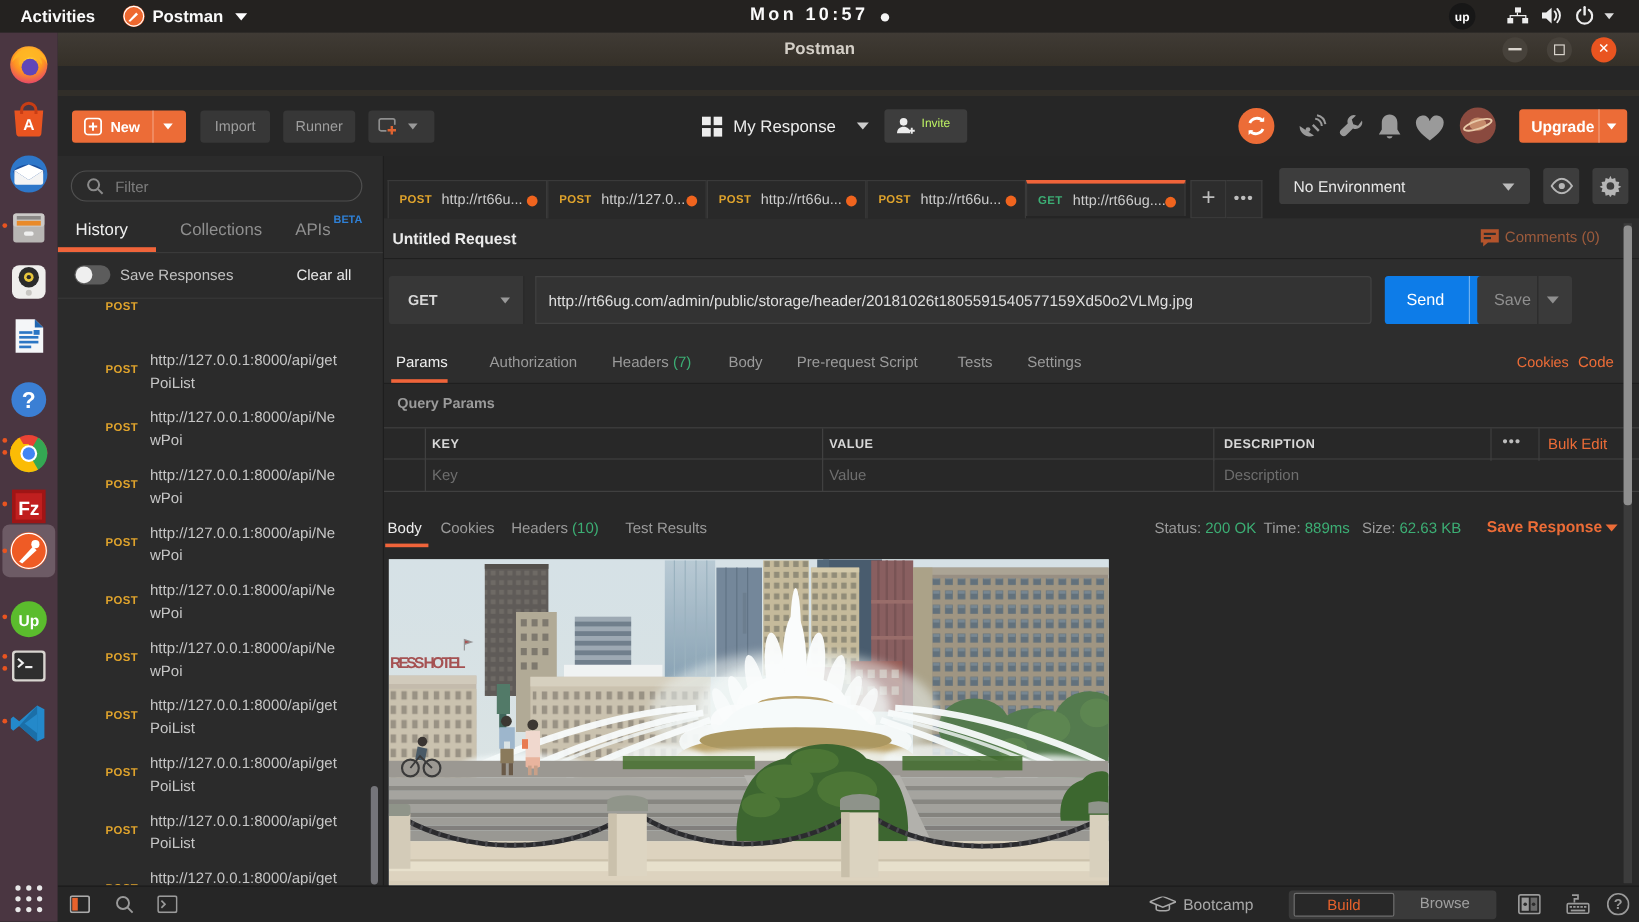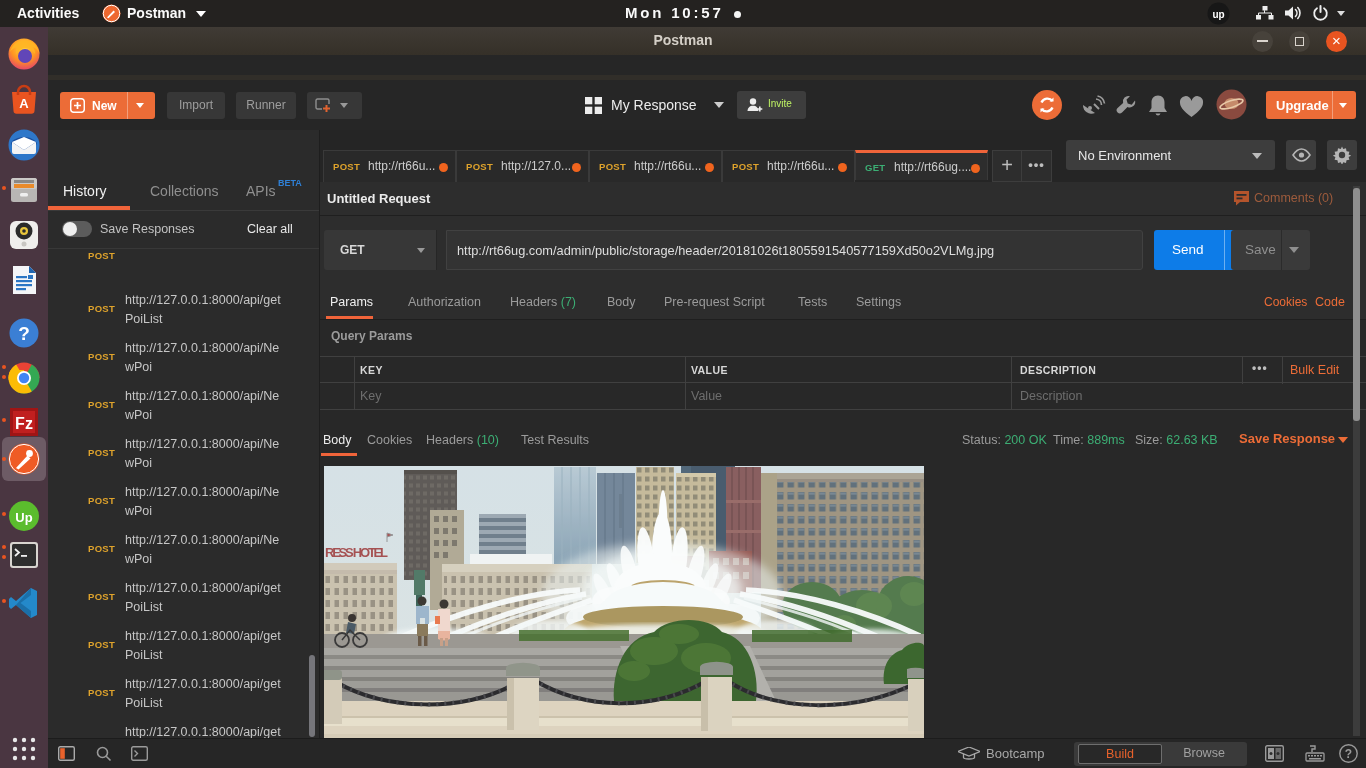--- a/index.html
+++ b/index.html
@@ -286,20 +286,27 @@
         <circle cx="12" cy="12" r="2.2"></circle>
         <circle cx="21" cy="12" r="2.2"></circle>
       <circle cx="3" cy="21" r="2.2"></circle>
         <circle cx="12" cy="21" r="2.2"></circle>
         <circle cx="21" cy="21" r="2.2"></circle>
     </g>
   </svg>
 </div>
 <div id="sidebar">
 
+  <div class="abs" style="left:11px;top:12px;width:243px;height:26px;border:1px solid #4f4f4f;border-radius:13px">
+    <svg class="abs" style="left:12px;top:5px" width="15" height="15" viewBox="0 0 15 15">
+      <circle cx="6" cy="6" r="4.6" fill="none" stroke="#8a8a8a" stroke-width="1.7"></circle>
+      <path d="M9.6 9.6 L13.5 13.5" stroke="#8a8a8a" stroke-width="1.7"></path>
+    </svg>
+    <span class="abs" style="left:36px;top:6px;font-size:12.5px;color:#7d7d7d">Filter</span>
+  </div>
 
   <span class="abs" style="left:15px;top:53px;font-size:14px;color:#f0f0f0">History</span>
   <span class="abs" style="left:102px;top:53px;font-size:14px;color:#8f8f8f">Collections</span>
   <span class="abs" style="left:198px;top:53px;font-size:14px;color:#8f8f8f">APIs</span>
   <span class="abs" style="left:230px;top:48px;font-size:9px;font-weight:bold;color:#2f80d6">BETA</span>
   <span class="abs" style="left:0;top:76px;width:82px;height:4px;background:#f0643a"></span>
   <span class="abs" style="left:0;top:80px;width:272px;height:1px;background:#3a3a3a"></span>
 
   <span class="abs" style="left:14px;top:91px;width:30px;height:16px;background:#5c5c5c;border-radius:8px"></span>
   <span class="abs" style="left:15px;top:92px;width:14px;height:14px;background:#efefef;border-radius:50%"></span>

